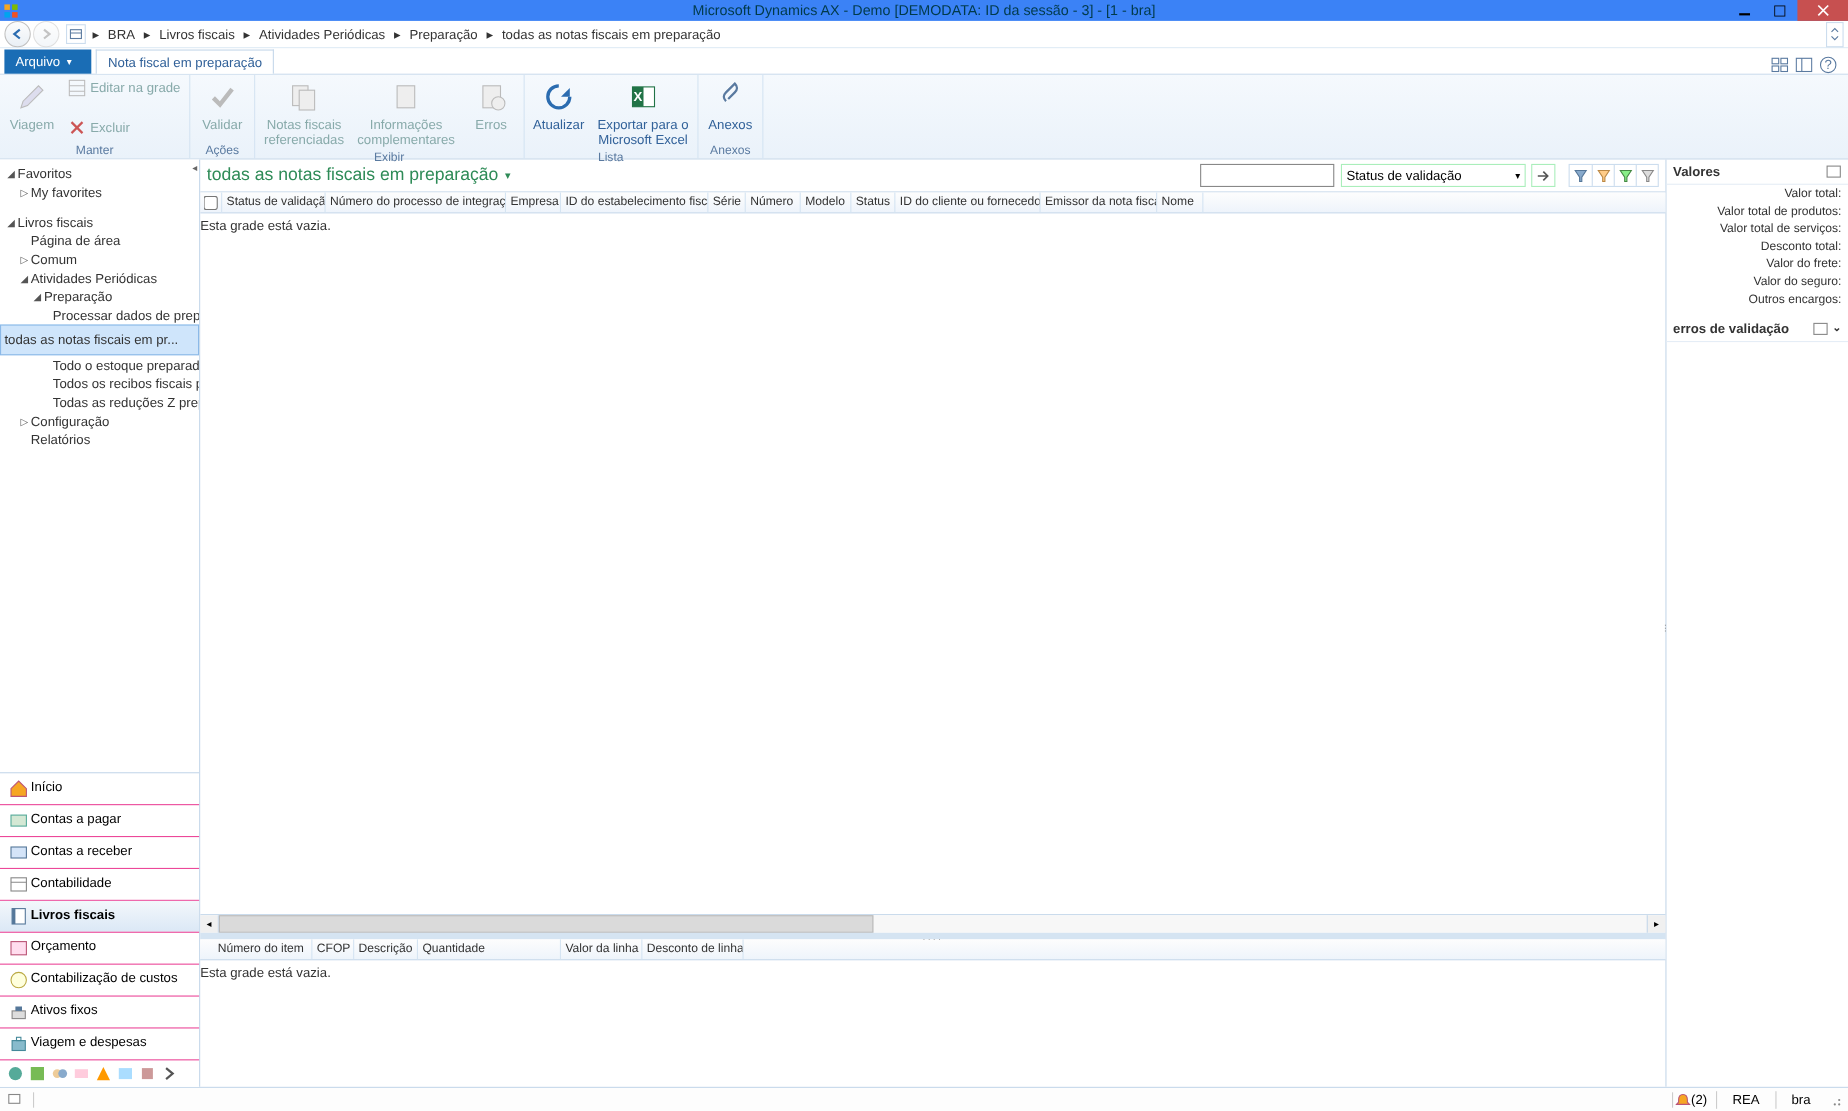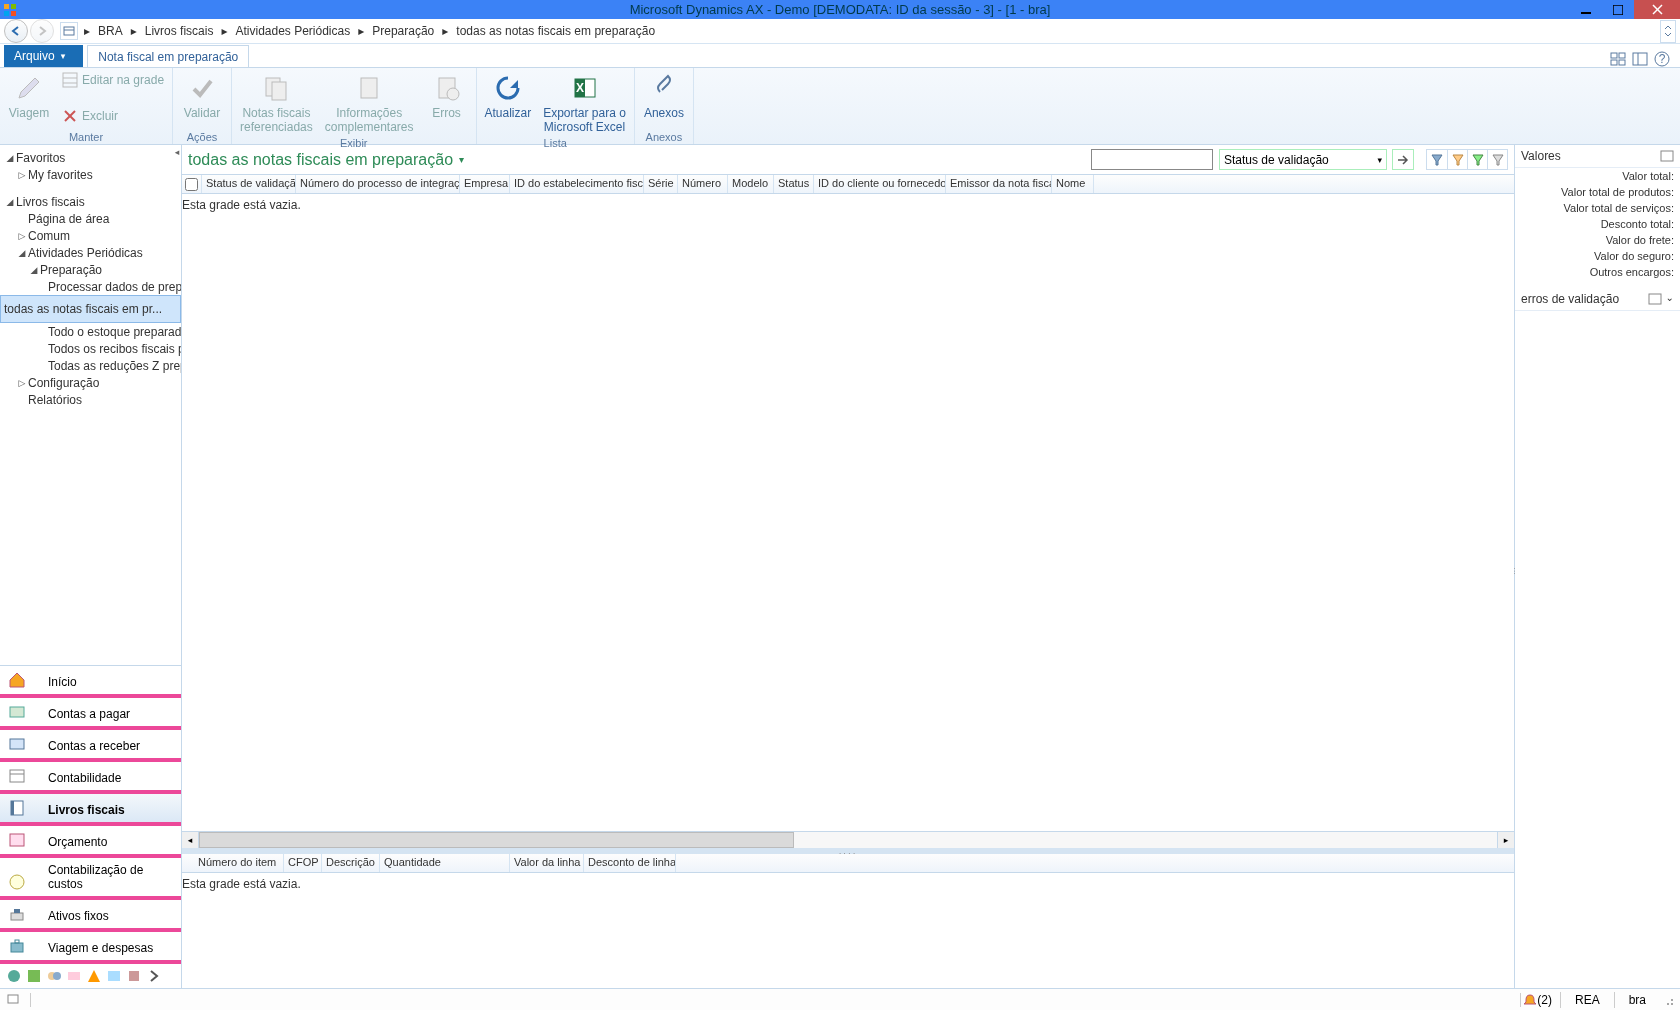--- a/index.html
+++ b/index.html
@@ -52,21 +52,21 @@
 .nav-tree { flex: 1; overflow: auto; padding: 4px 0; }
 .tree-item { display: flex; align-items: center; padding: 1px 4px; color: #333; cursor: default; height:17px; }
 .tree-item .arrow { width: 12px; font-size: 9px; color: #555; text-align:center; }
 .tree-item.selected { background: #cfe5fb; border:1px solid #8bb9e8; padding:13px 3px; }
 .tree-item.header { font-weight: normal; color: #333; }
 .tree-indent-1 { padding-left: 16px; }
 .tree-indent-2 { padding-left: 28px; }
 .tree-indent-4 { padding-left: 48px; white-space:nowrap; overflow:hidden; text-overflow:ellipsis; }
 
 .nav-modules { border-top: 1px solid #c5d8ea; }
-.nav-module { display: flex; align-items: flex-end; gap: 22px; padding: 5px 8px; border-bottom: 4px solid #ec4899; cursor: default; }
+.nav-module { display: flex; align-items: flex-start; gap: 2px; padding: 5px 8px; border-bottom: 1px solid #ec4899; cursor: default; }
 .nav-module .icon { width: 18px; height: 18px; }
 .nav-module.active { background: linear-gradient(#f3f7fb,#dbe8f6); font-weight:bold; }
 .nav-module-icons-row { display:flex; gap:4px; padding:4px 6px; }
 .nav-module-icons-row .sml { width:16px; height:16px; }
 
 
 .content { flex: 1; display: flex; min-width:0; }
 .list-area { flex: 1; display: flex; flex-direction: column; border-right: 1px solid #c5d8ea; min-width:0; }
 .list-header { display: flex; align-items: center; padding: 4px 6px; gap: 6px; }
 .list-title { color: #2e8b57; font-size: 16px; }
@@ -89,21 +89,21 @@
 .grid-scroll-btn.right { border-right:none; border-left:1px solid #c5d8ea; margin-left:auto; }
 .grid-scroll-track { flex: 1; background: #f7f7f7; }
 .grid-scroll-thumb { width: 595px; height: 100%; background: #dadada; border:1px solid #bbb; }
 
 .lines-grid { height: 140px; border-top: 6px solid #d5e4f2; display:flex; flex-direction:column; position:relative; }
 .lines-grip { position:absolute; top:-5px; left:50%; transform:translateX(-50%); color:#888; font-size:8px; letter-spacing:2px; }
 
 
 .details { width: 165px; display: flex; flex-direction: column; padding: 0; position:relative; }
 .details-grip { position:absolute; left:-5px; top:50%; color:#888; font-size:8px; writing-mode:vertical-lr; }
-.details-section-head { display: flex; align-items: center; justify-content: space-between; padding: 4px 6px; font-weight: normal; color: #333; border-bottom:1px solid #e5edf6; }
+.details-section-head { display: flex; align-items: center; justify-content: space-between; padding: 4px 6px; font-weight: bold; color: #333; border-bottom:1px solid #e5edf6; }
 .details-section-head .icons { display:flex; gap:4px; }
 .details-row { padding: 2px 6px; font-size: 11px; color: #333; text-align: right; }
 
 
 .statusbar { height: 22px; border-top: 1px solid #c5d8ea; display: flex; align-items: center; padding: 0 6px; background:#fdfdfd; }
 .statusbar .icon { width:16px; height:16px; margin-right:4px; }
 .statusbar-right { margin-left: auto; display: flex; align-items: center; gap: 2px; }
 .statusbar-sep { border-left:1px solid #ccc; height:16px; margin:0 6px; }
 .status-chip { padding:0 6px; }
 

